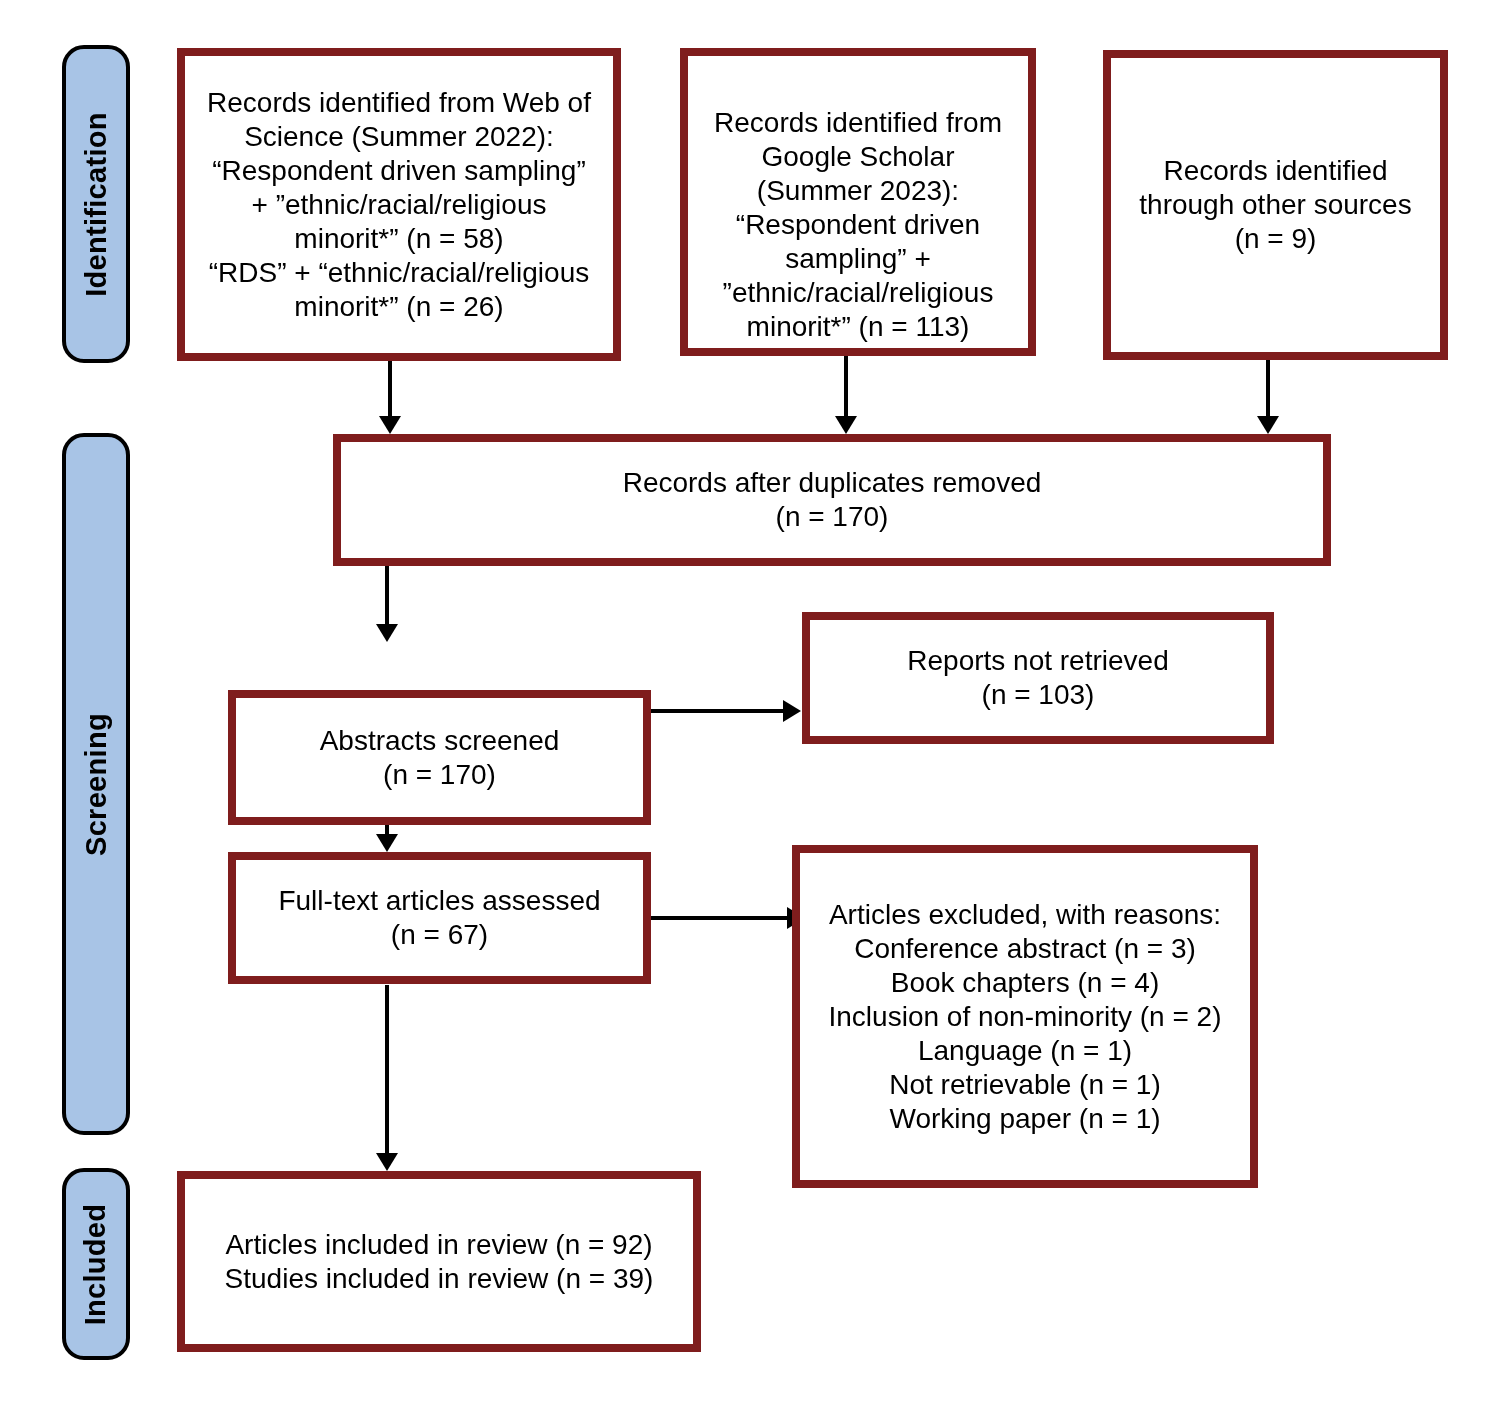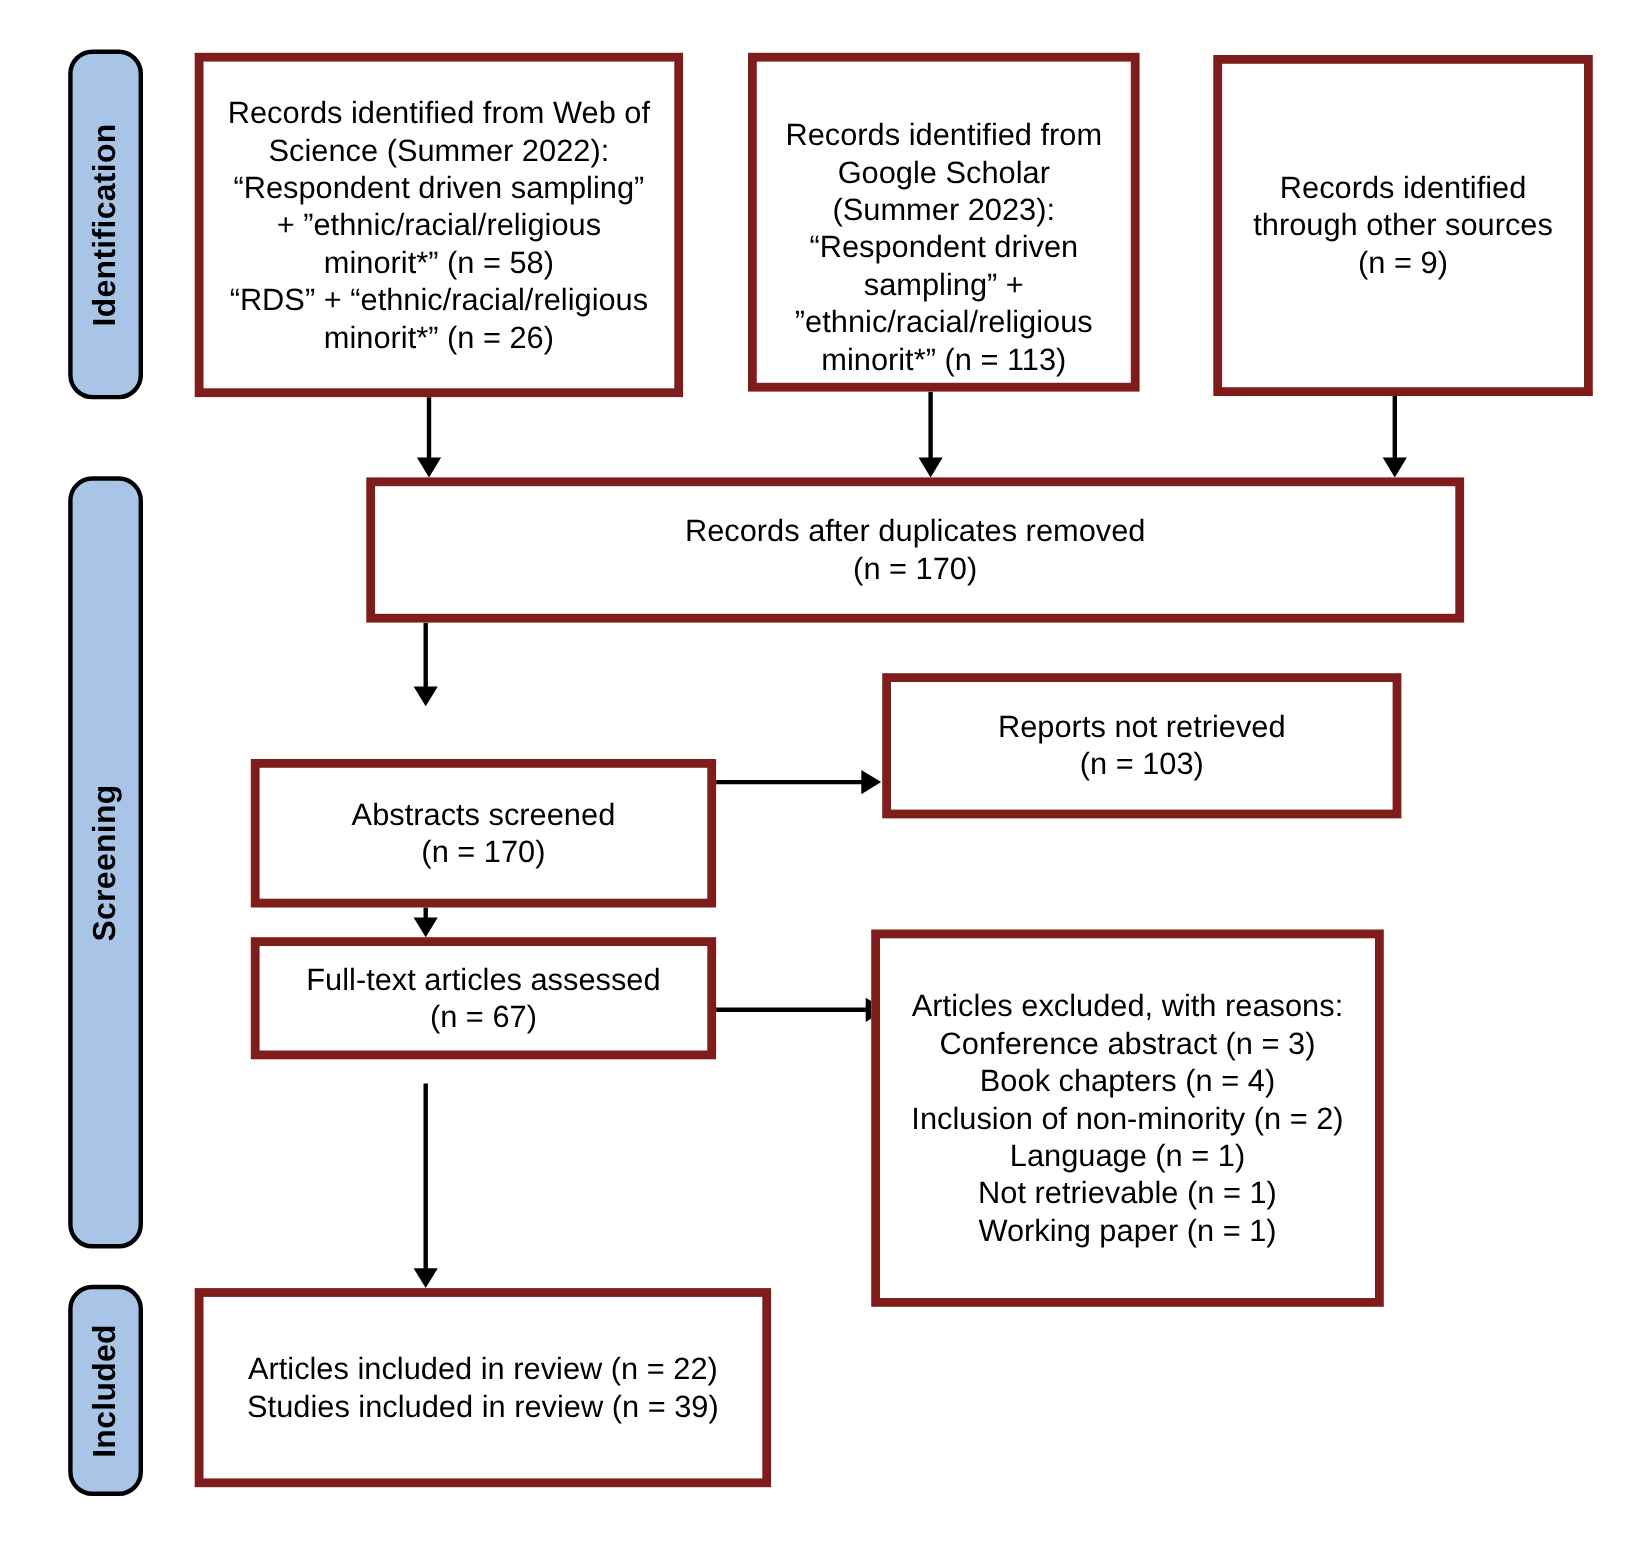--- a/index.html
+++ b/index.html
@@ -139,32 +139,32 @@
 
   <div class="box" style="left:228px; top:642px; width:423px; height:135px;margin-top:48px;">
     <div class="box-text">Abstracts screened
 (n = 170)</div>
   </div>
   <div class="box" style="left:802px; top:612px; width:472px; height:132px;">
     <div class="box-text">Reports not retrieved
 (n = 103)</div>
   </div>
 
-  <div class="box" style="left:228px; top:852px; width:423px; height:111px;">
+  <div class="box" style="left:228px; top:852px; width:423px; height:132px;">
     <div class="box-text">Full-text articles assessed
 (n = 67)</div>
   </div>
   <div class="box" style="left:792px; top:845px; width:466px; height:343px;">
     <div class="box-text">Articles excluded, with reasons:
 Conference abstract (n = 3)
 Book chapters (n = 4)
 Inclusion of non-minority (n = 2)
 Language (n = 1)
 Not retrievable (n = 1)
 Working paper (n = 1)</div>
   </div>
 
   <div class="box" style="left:177px; top:1171px; width:524px; height:181px;">
-    <div class="box-text">Articles included in review (n = 22)
+    <div class="box-text">Articles included in review (n = 92)
 Studies included in review (n = 39)</div>
   </div>
 
 </div>
 
 </body></html>

